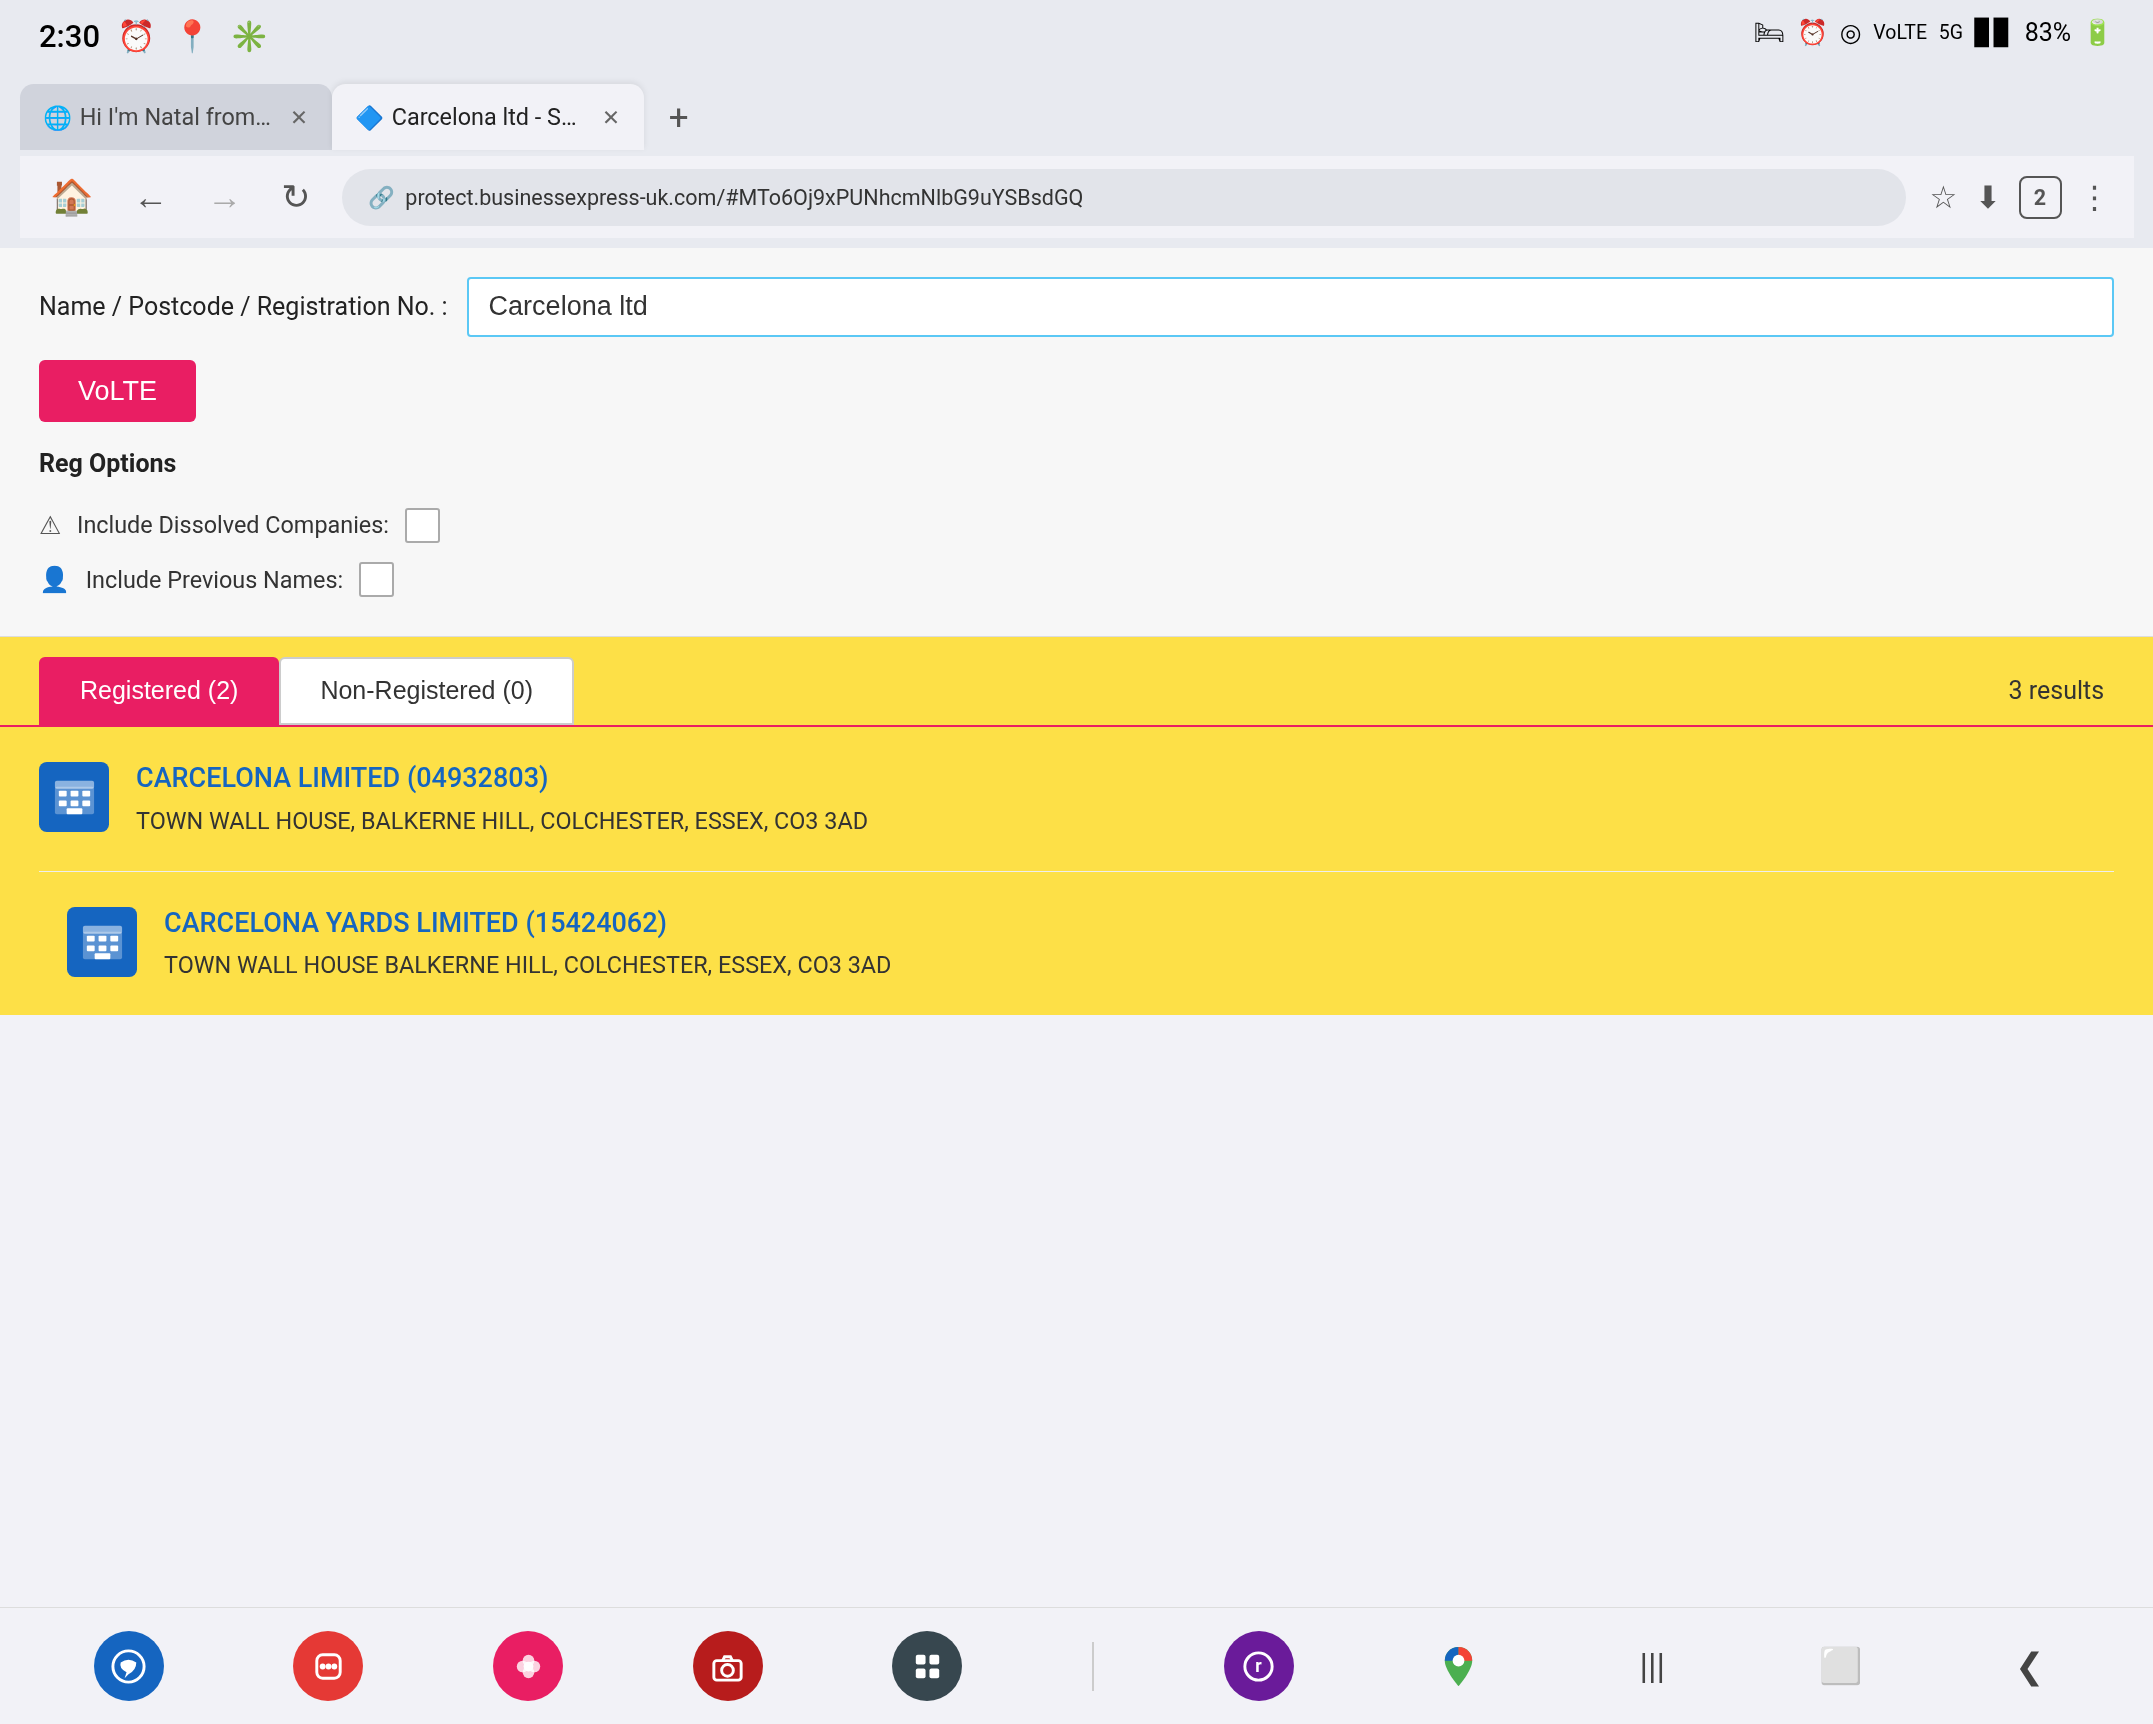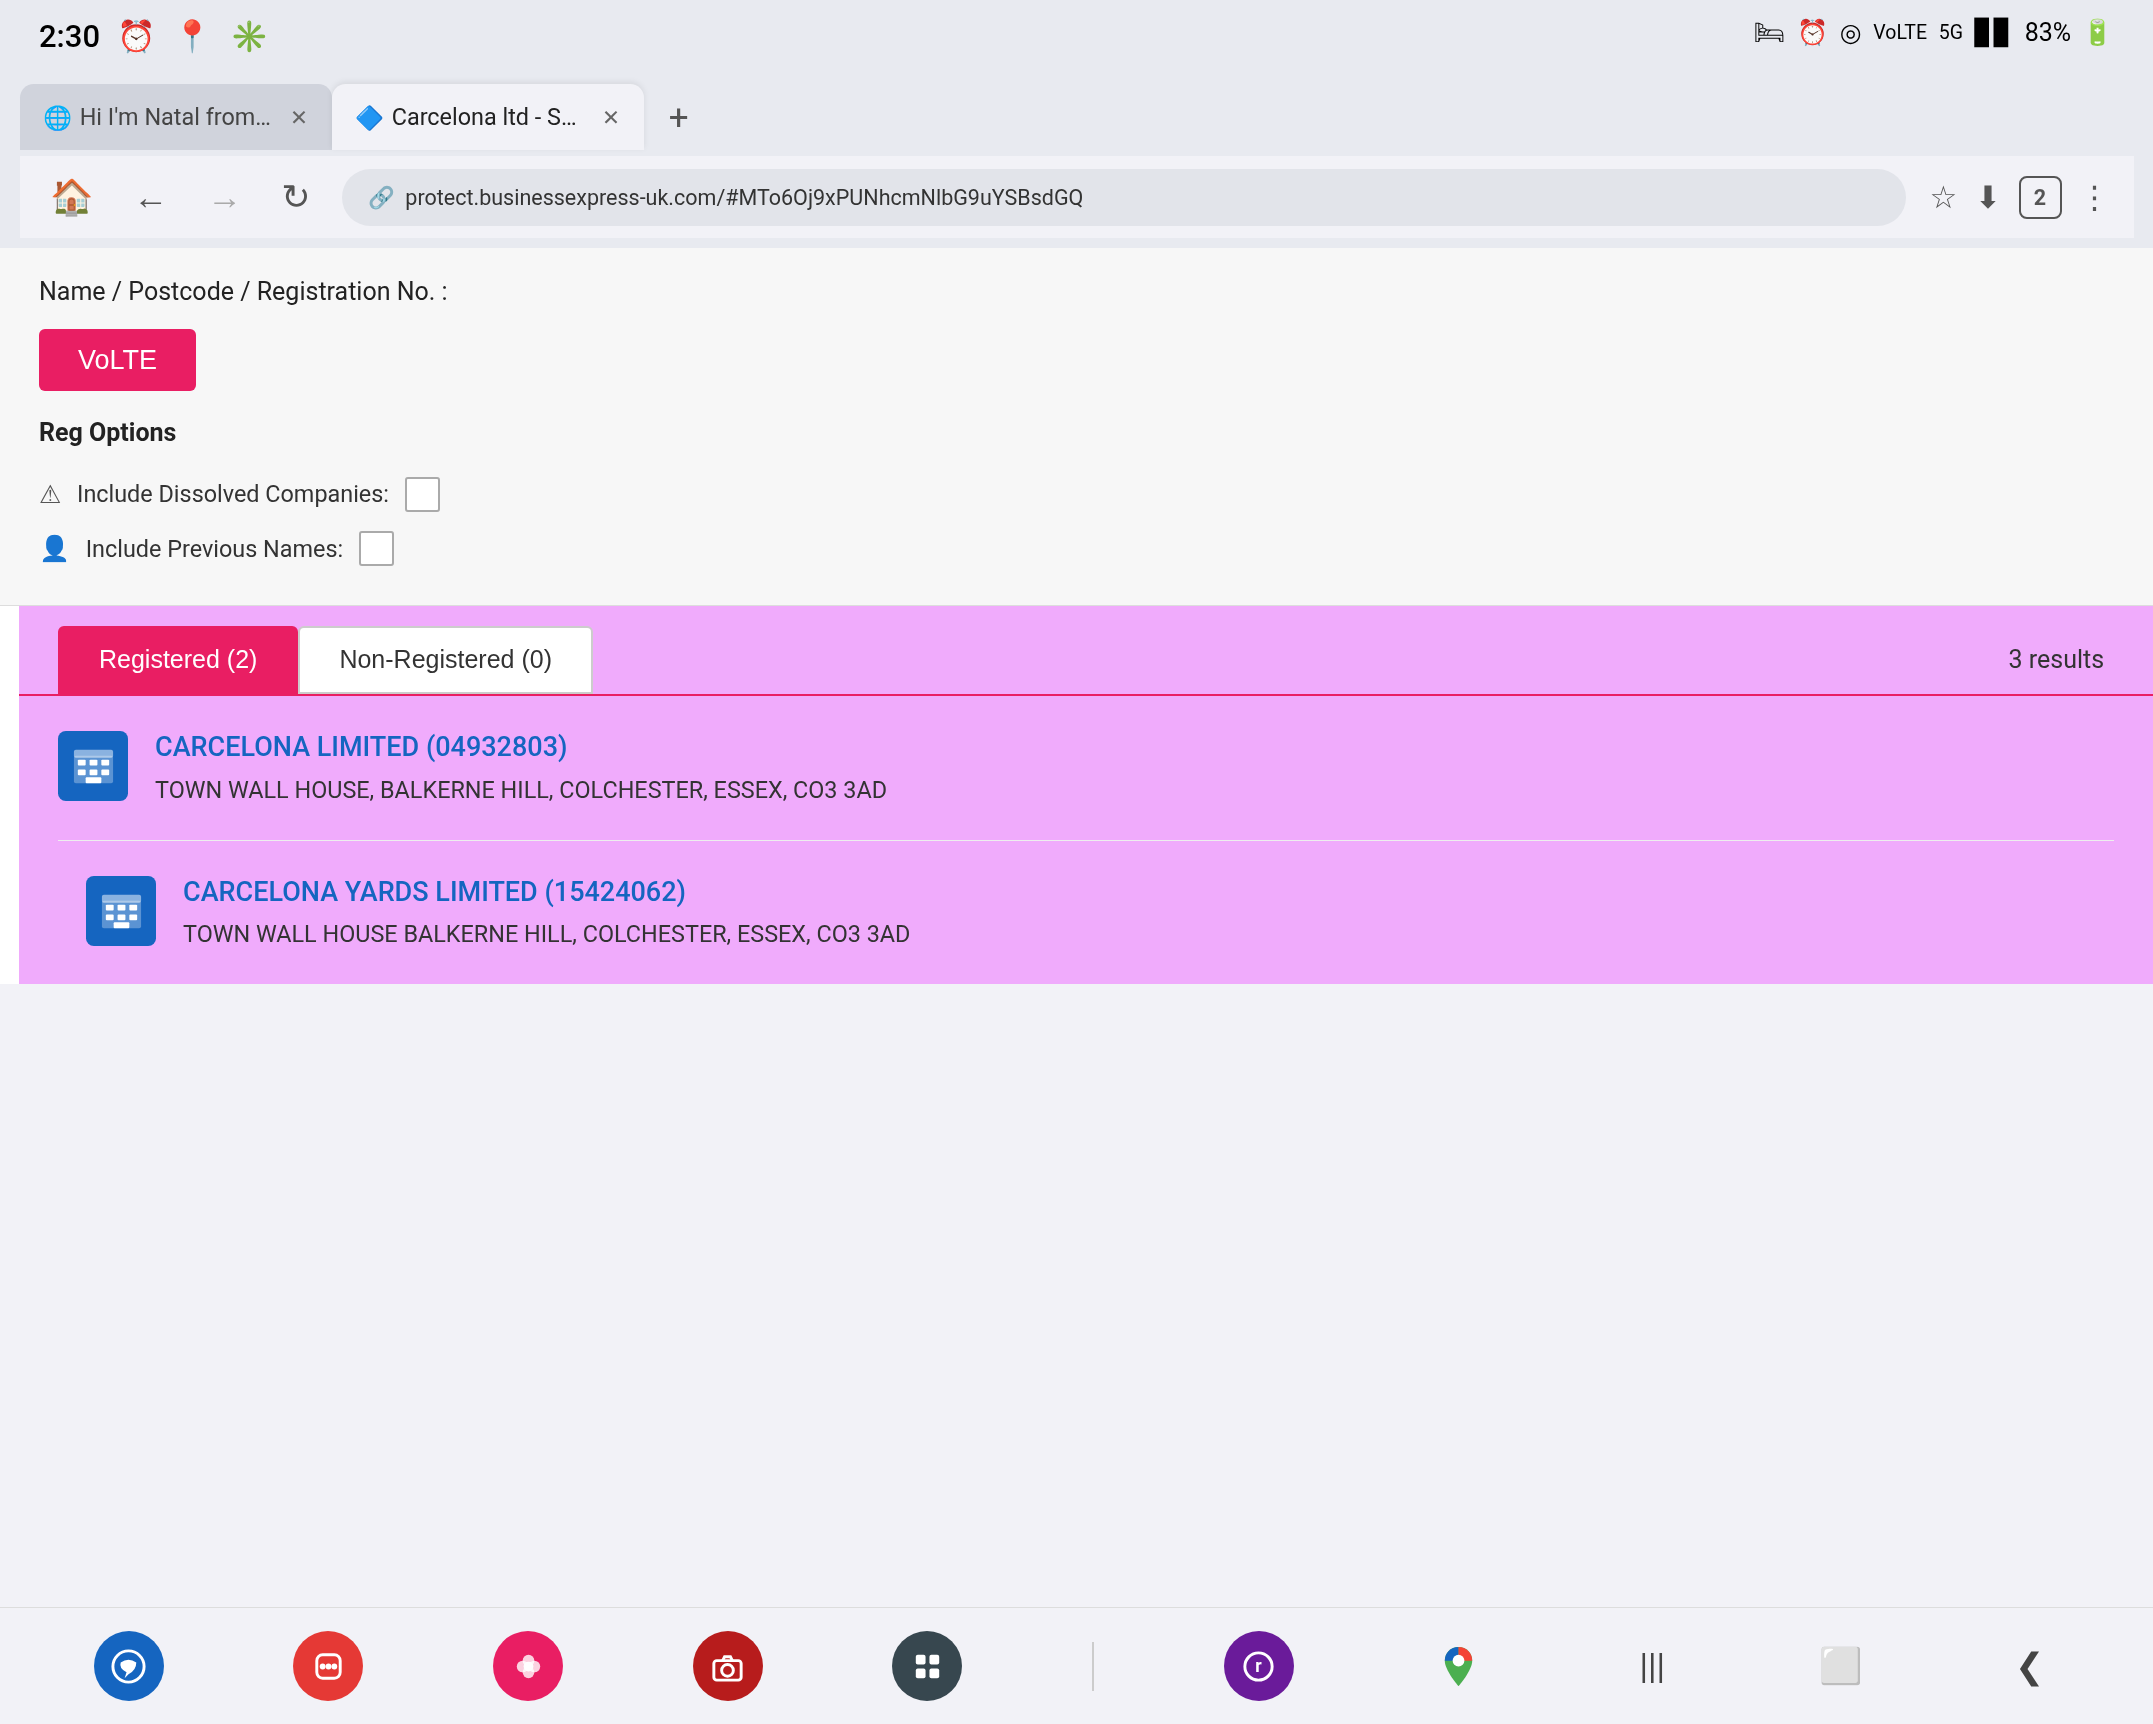--- a/index.html
+++ b/index.html
@@ -233,23 +233,22 @@
       cursor: pointer;
       flex-shrink: 0;
     }
     .option-icon {
       font-size: 25px;
       color: #555;
     }
 
     
     .results-section {
-      background: #f0abfc;
+      background: #fde047;
       padding: 0;
-      margin-left: 19px;
     }
     .tabs-row {
       display: flex;
       align-items: center;
       border-bottom: 2px solid #e91e63;
       padding: 0 39px;
       padding-top: 19.5px;
       justify-content: space-between;
     }
     .tabs-left {
@@ -435,20 +434,21 @@
     </div>
   </div>
 </div>
 
 <div class="browser-content">
   <div class="webpage">
 
     <div class="search-form-section">
       <div class="form-row">
         <label class="form-label">Name / Postcode / Registration No. :</label>
+        <input class="form-input" type="text" value="Carcelona ltd" style="">
       </div>
       <div style="margin-bottom: 27px;">
         <button class="search-btn">VoLTE</button>
       </div>
 
       <div class="options-row">
 
         <div class="option-group">
           <div class="option-group-title">Reg Options</div>
           <div class="option-item">

